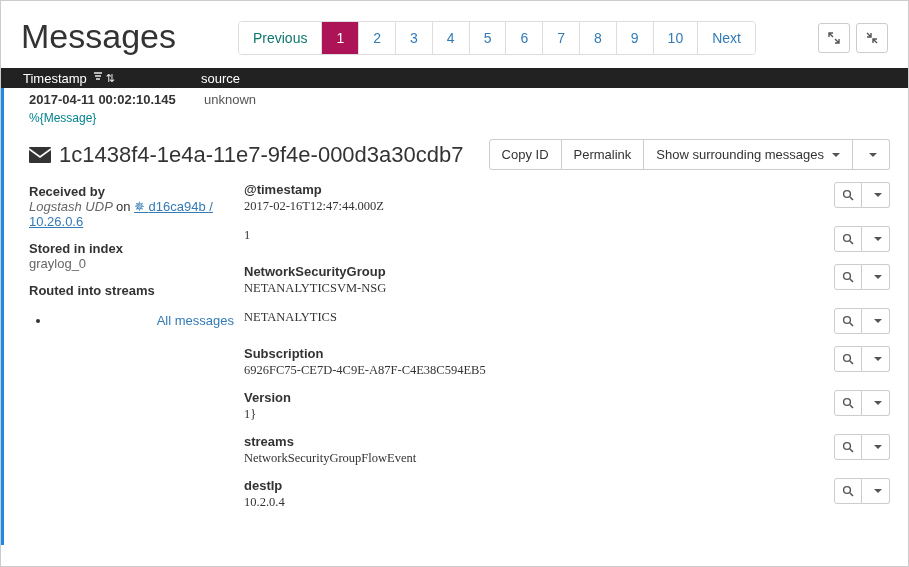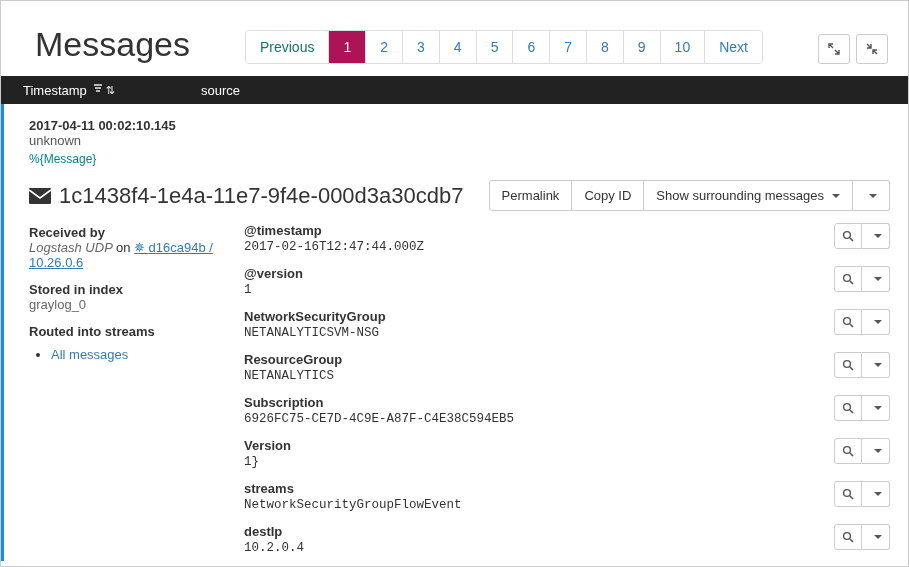--- a/index.html
+++ b/index.html
@@ -1,35 +1,35 @@
 <!DOCTYPE html>
 <html><head>
 <meta charset="utf-8">
 <style>
   * { box-sizing: border-box; margin: 0; padding: 0; }
   html, body { font-family: -apple-system, "Helvetica Neue", Arial, sans-serif; background: #f0f0f0; color: #333; }
   .frame { width: 909px; height: 567px; background: #fff; margin: 0; border: 1px solid #ccc; position: relative; overflow: hidden; }
-  .header-row { display: flex; align-items: flex-end; justify-content: space-between; padding: 24px 20px 12px 20px; margin-left: 14px; }
+  .header-row { display: flex; align-items: center; justify-content: space-between; padding: 16px 20px 12px 20px; }
   h1.page-title { font-size: 34px; font-weight: 400; color: #333; }
   .pagination { display: flex; border: 1px solid #ddd; border-radius: 4px; overflow: hidden; margin-top: 2px; }
   .pagination .pg { padding: 8px 14px; font-size: 14px; color: #337ab7; border-right: 1px solid #ddd; background: #fff; cursor: pointer; }
   .pagination .pg:last-child { border-right: none; }
   .pagination .pg.disabled { color: #0f766e; cursor: default; }
   .pagination .pg.active { background: #AD1457; color: #fff; }
   .btn-group-right { display: flex; gap: 6px; margin-top: 2px; }
   .icon-btn { width: 32px; height: 30px; background: #fff; border: 1px solid #ccc; border-radius: 3px; display: flex; align-items: center; justify-content: center; font-size: 12px; color: #555; cursor: pointer; }
 
-  .table-header { display: flex; background: #222; color: #fff; font-size: 13px; height: 28px; align-items: center; }
+  .table-header { display: flex; background: #222; color: #fff; font-size: 13px; height: 20px; align-items: center; }
   .th-ts { width: 200px; padding-left: 22px; display:flex; align-items:center; gap:6px;}
   .th-src { flex: 1; }
 
   .body-area { display: flex; height: calc(100% - 108px); border-left: 3px solid #1E88E5; }
   .body-inner { flex:1; overflow:auto; padding: 0; }
 
-  .row-meta { display:flex; padding: 14px 18px 4px 25px; font-size:13px;flex-direction:column; }
+  .row-meta { display:flex; padding: 4px 18px 4px 25px; font-size:13px; }
   .row-meta .ts { width: 175px; font-weight:600; color:#333; }
   .row-meta .src { color:#555; }
   .row-meta2 { padding: 0 18px 6px 25px; font-size:12px; }
   .teal-link { color: #00838F; }
 
   .msg-title-row { display:flex; justify-content:space-between; padding: 8px 18px 10px 25px; }
   .msg-title-left { display:flex; align-items:center; gap:10px; }
   .env-icon { width:20px; height:16px; display:inline-block; }
   .msg-id { font-size: 22px; font-weight:400; color:#333; }
   .action-buttons { display:flex; }
@@ -39,28 +39,28 @@
   .btn:last-child { border-top-right-radius:3px; border-bottom-right-radius:3px;}
   .caret { display:inline-block; width:0; height:0; border-left:4px solid transparent; border-right:4px solid transparent; border-top:4px solid #555; margin-left:4px;}
 
   .detail-cols { display:flex; padding: 2px 18px 20px 25px; gap: 10px; }
   .left-col { width: 205px; font-size:13px; }
   .left-col .section-label { font-weight:700; color:#333; margin-top:2px;}
   .left-col .section-val { color:#666; font-style:italic; }
   .left-col .section-val .norm { font-style: normal; color:#333;}
   .left-col .link { color:#337ab7; font-style:normal; }
   .left-col .blk { margin-bottom: 12px; }
-  .left-col ul { list-style: disc; padding-left: 22px; margin-top:8px;}
+  .left-col ul { list-style: disc; padding-left: 22px; margin-top:15px;text-align:right;}
   .left-col ul li a { color:#337ab7; text-decoration:none; font-size:13px;}
 
   .right-col { flex:1; }
   .field-row { display:flex; align-items:flex-start; justify-content:space-between; margin-bottom: 12px; }
   .field-left { flex:1; }
   .field-name { font-weight:700; font-size:13px; color:#333; }
-  .field-val { font-family: Liberation Mono, monospace; font-size: 12.5px; color:#333; margin-top:2px; }
+  .field-val { font-family: Liberation Serif, serif; font-size: 12.5px; color:#333; margin-top:2px; }
   .field-actions { display:flex; height:26px; }
   .fa-btn { width:28px; height:26px; border:1px solid #ccc; background:#fff; display:flex; align-items:center; justify-content:center; font-size:12px; color:#555; cursor:pointer;}
   .fa-btn + .fa-btn { border-left:none; }
   .fa-btn:first-child{border-top-left-radius:3px;border-bottom-left-radius:3px;}
   .fa-btn:last-child{border-top-right-radius:3px;border-bottom-right-radius:3px;}
 
   .sort-icon{ font-size:11px; opacity:.9;}
 </style>
 </head>
 <body>
@@ -127,22 +127,22 @@
       <div class="msg-title-left">
         <span class="env-icon">
           <svg width="22" height="16" viewBox="0 0 22 16">
                 <rect x="0" y="0" width="22" height="16" rx="1" fill="#333"></rect>
                 <path d="M0 2 L11 10 L22 2" stroke="#fff" stroke-width="1.6" fill="none"></path>
               </svg>
         </span>
         <span class="msg-id">1c1438f4-1e4a-11e7-9f4e-000d3a30cdb7</span>
       </div>
       <div class="action-buttons">
+        <div class="btn">Copy ID</div>
         <div class="btn">Permalink</div>
-        <div class="btn">Copy ID</div>
         <div class="btn">
           <span>Show surrounding messages</span>
           <span class="caret"></span>
         </div>
         <div class="btn">
           <span class="caret"></span>
         </div>
       </div>
     </div>
 
@@ -182,21 +182,20 @@
                     <line x1="8" y1="8" x2="11" y2="11" stroke="#555" stroke-width="1.6"></line>
                   </svg>
                 </div>
                 <div class="fa-btn">
                   <span class="caret"></span>
                 </div>
               </div>
             </div>
             <div class="field-row">
               <div class="field-left">
-                <div class="field-name">@version</div>
                 <div class="field-val">1</div>
               </div>
               <div class="field-actions">
                 <div class="fa-btn">
                   <svg width="12" height="12" viewBox="0 0 12 12">
                     <circle cx="5" cy="5" r="3.4" stroke="#555" stroke-width="1.4" fill="none"></circle>
                     <line x1="8" y1="8" x2="11" y2="11" stroke="#555" stroke-width="1.6"></line>
                   </svg>
                 </div>
                 <div class="fa-btn">
@@ -216,21 +215,20 @@
                     <line x1="8" y1="8" x2="11" y2="11" stroke="#555" stroke-width="1.6"></line>
                   </svg>
                 </div>
                 <div class="fa-btn">
                   <span class="caret"></span>
                 </div>
               </div>
             </div>
             <div class="field-row">
               <div class="field-left">
-                <div class="field-name">ResourceGroup</div>
                 <div class="field-val">NETANALYTICS</div>
               </div>
               <div class="field-actions">
                 <div class="fa-btn">
                   <svg width="12" height="12" viewBox="0 0 12 12">
                     <circle cx="5" cy="5" r="3.4" stroke="#555" stroke-width="1.4" fill="none"></circle>
                     <line x1="8" y1="8" x2="11" y2="11" stroke="#555" stroke-width="1.6"></line>
                   </svg>
                 </div>
                 <div class="fa-btn">

